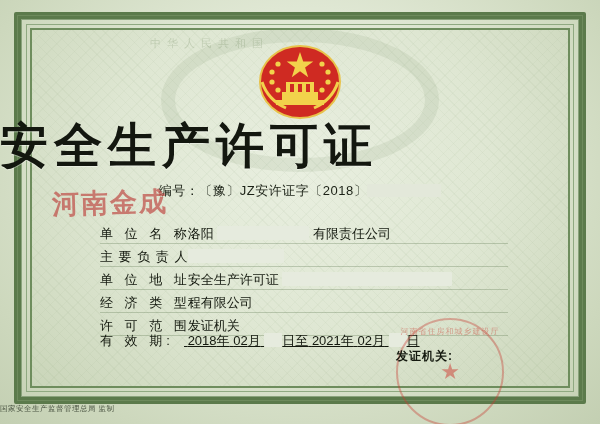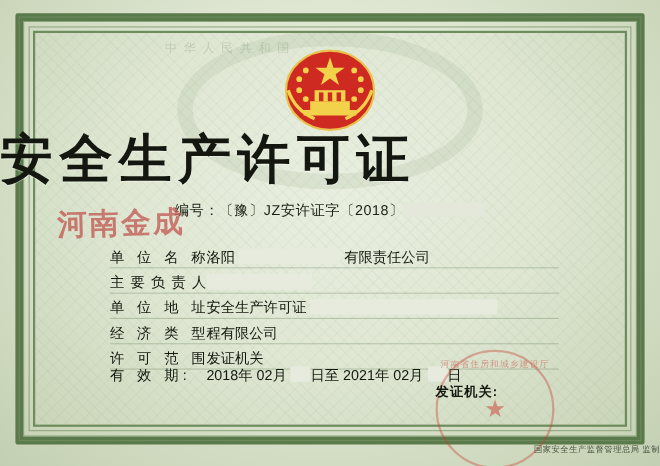--- a/index.html
+++ b/index.html
@@ -107,21 +107,21 @@
     vertical-align:-2px;
   }
   .rule{
     position:absolute;left:0;right:-8px;bottom:1px;height:1px;
     background:rgba(90,115,75,.30);
   }
 
   
   .validity{
     position:absolute;left:100px;top:330px;width:400px;
-    font-size:13px;color:#14190f;height:22px;line-height:22px;white-space:nowrap;
+    font-size:13px;color:#14190f;height:22px;line-height:22px;white-space:nowrap;text-decoration:underline;
   }
   .validity .lbl{width:84px;display:inline-block;letter-spacing:4px;}
 
   
   .issuer{
     position:absolute;left:396px;top:348px;font-size:12px;color:#14190f;letter-spacing:1px;font-weight:bold;
   }
   .issue-date{
     position:absolute;left:408px;top:368px;font-size:12px;color:#14190f;letter-spacing:1px;
   }
@@ -138,21 +138,21 @@
   .seal .star{
     position:absolute;left:50%;top:50%;transform:translate(-50%,-50%);
     font-size:22px;color:rgba(205,60,50,.6);line-height:1;
   }
   .seal .ring-text{
     position:absolute;left:0;top:0;width:104px;height:104px;
     font-size:8px;color:rgba(200,60,50,.55);
   }
 
   .footer{
-    position:absolute;left:0;right:0;bottom:10px;text-align:right;
+    position:absolute;left:0;right:0;bottom:10px;text-align:left;
     font-size:7.5px;color:#4a5442;letter-spacing:.5px;
   }
 </style>
 </head>
 <body>
 
 <div class="cert">
 
   <div class="frame-outer"></div>
   <div class="frame-inner"></div>

